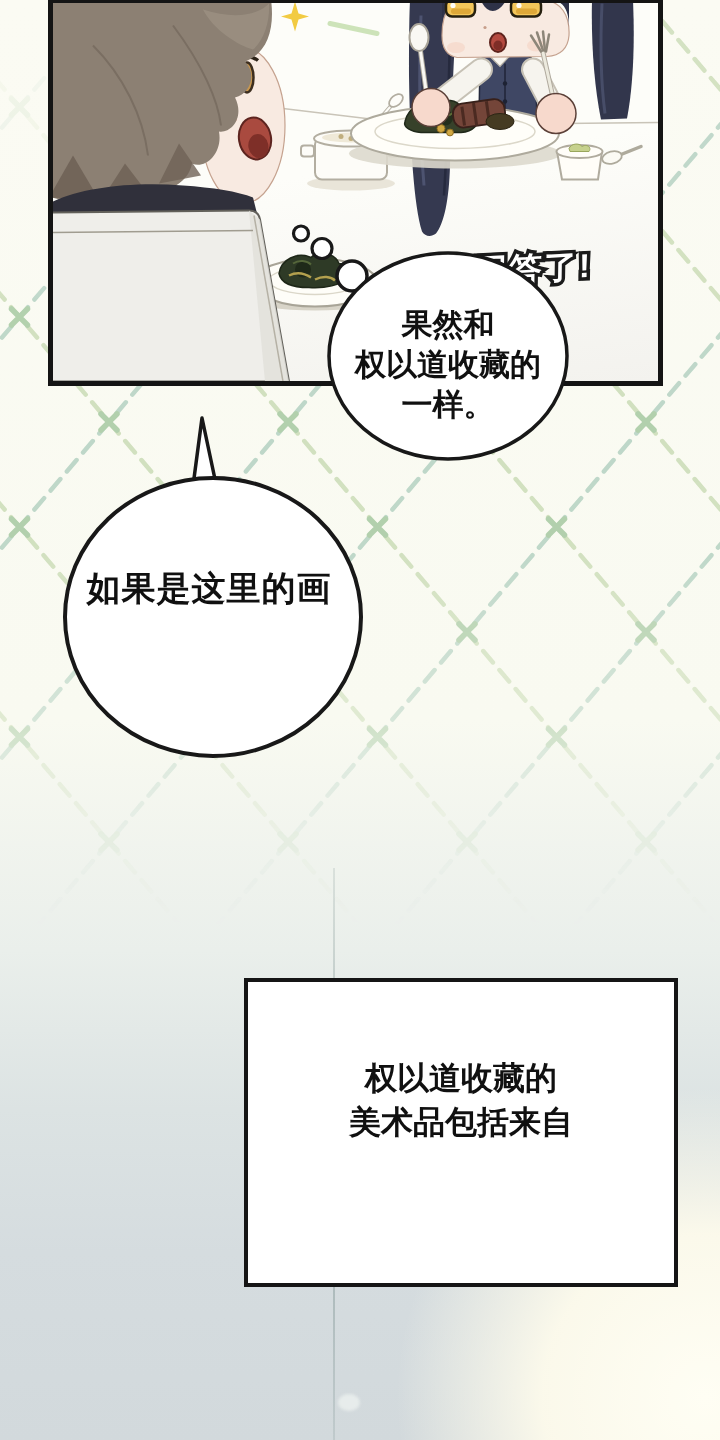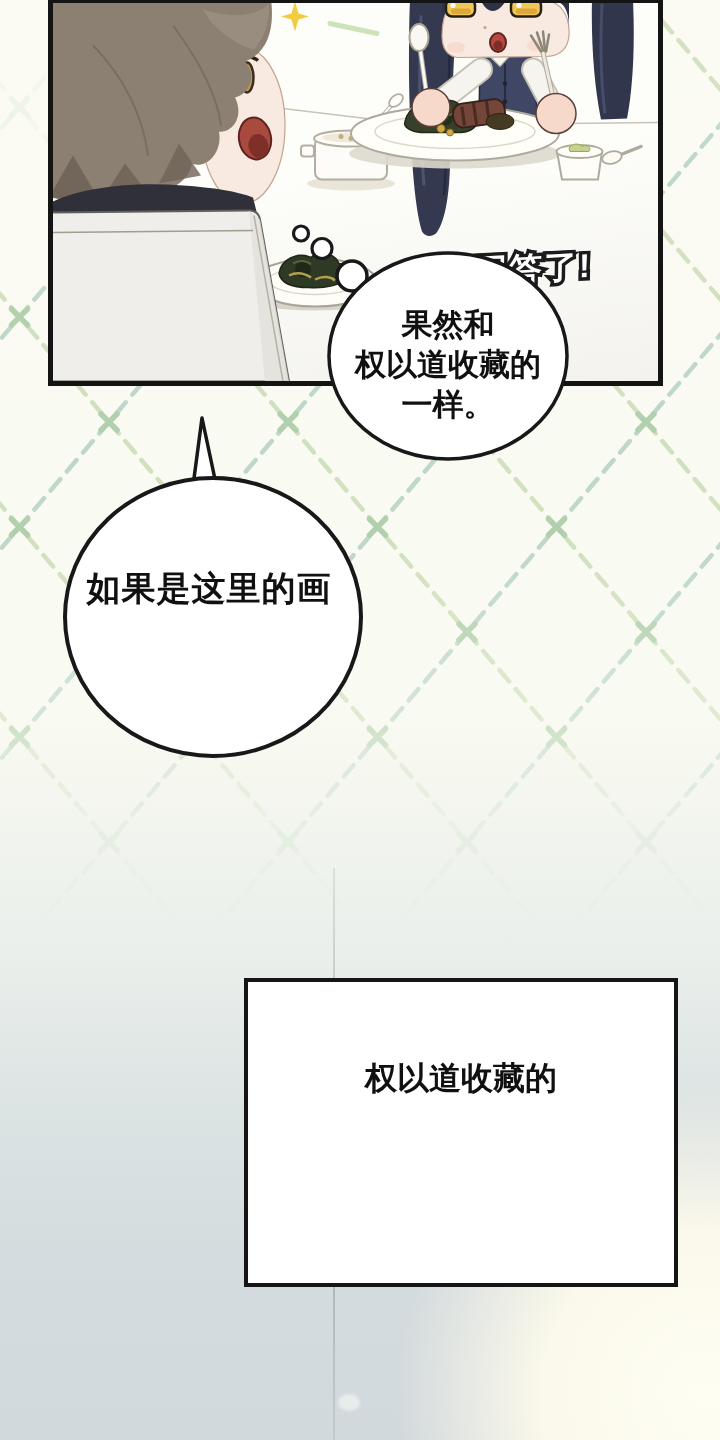--- a/index.html
+++ b/index.html
@@ -247,16 +247,17 @@
       <path d="M147,8 L138,76 L161,74 Z" fill="#fff" stroke="#181818" stroke-width="3.5" stroke-linejoin="round"></path>
       <ellipse cx="158" cy="207" rx="148" ry="139" fill="#fff" stroke="#181818" stroke-width="4"></ellipse>
     </svg>
     <div class="txt">
       <span>如果是这里的画</span>
     </div>
   </div>
 
   <div class="caption">
     <span>权以道收藏的</span>
+    <span>美术品包括来自</span>
   </div>
 
   <div class="glow-dot"></div>
 </div>
 
 </body></html>

